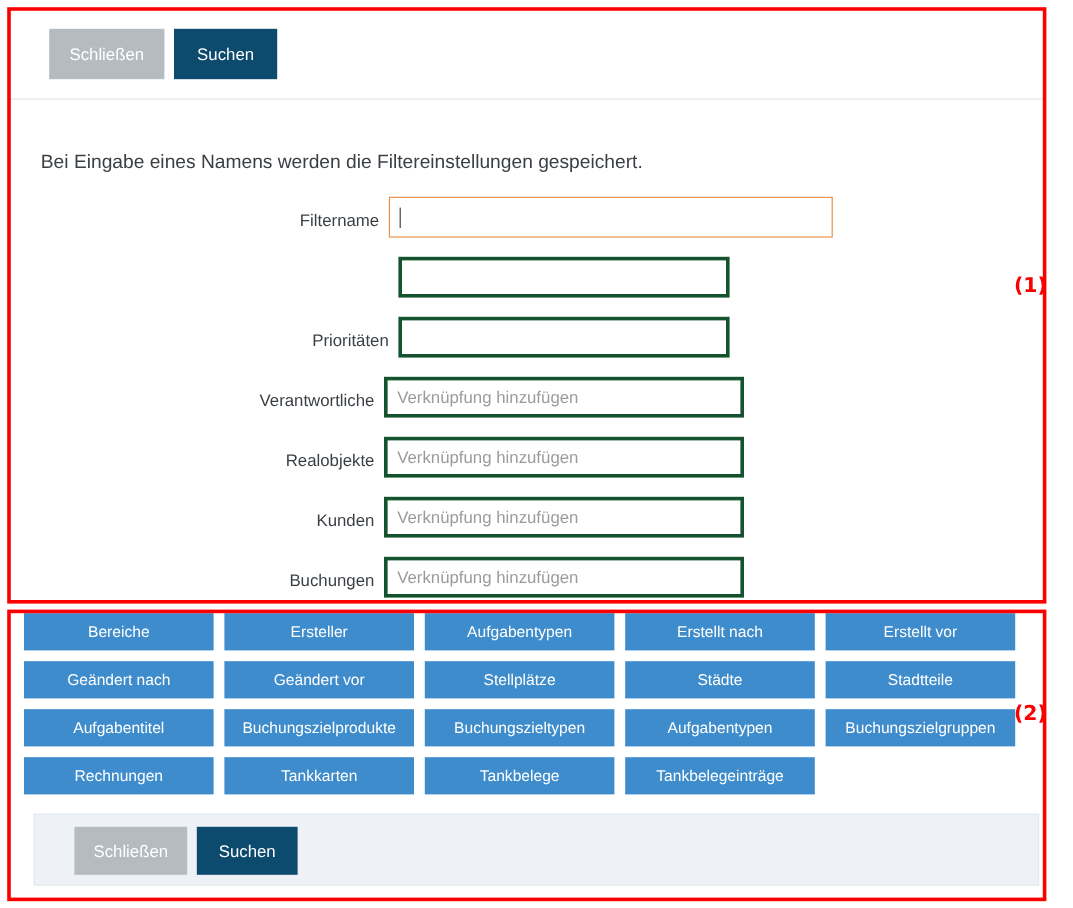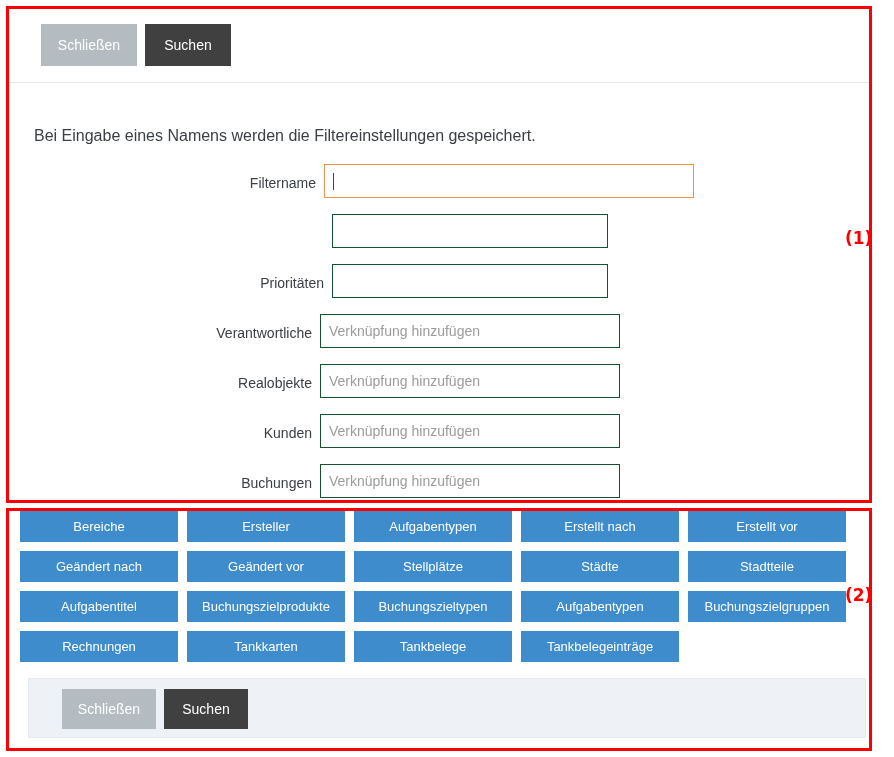--- a/index.html
+++ b/index.html
@@ -60,21 +60,21 @@
     justify-content: center;
     border: none;
     cursor: pointer;
     color: #ffffff;
     font-family: "Liberation Sans", sans-serif;
     font-size: 14px;
     padding: 0 14px;
     margin-left: 12px;
   }
   .btn-close  { background: #b4bcc2; }
-  .btn-search { background: #404040; }
+  .btn-search { background: #0c4a6e; }
 
   .toolbar-top .btn {
     position: absolute;
     top: 15px;
     height: 42px;
   }
   .toolbar-top .btn-close  { left: 20px;  width: 96px; }
   .toolbar-top .btn-search { left: 124px; width: 86px; }
 
   .hint-text {
@@ -102,21 +102,21 @@
     text-align: right;
     font-size: 14px;
     color: #3a3f44;
     white-space: nowrap;
   }
   .form-row .row-field {
     position: absolute;
     top: 0;
     height: 34px;
     background: #ffffff;
-    border: 1px solid #14532d;
+    border: 3px solid #14532d;
     font-size: 14px;
     color: #555;
     padding: 0 8px;
     display: flex;
     align-items: center;
     font-family: "Liberation Sans", sans-serif;
   }
   .form-row .row-field.focused {
     border: 1px solid #e8924a;
   }

